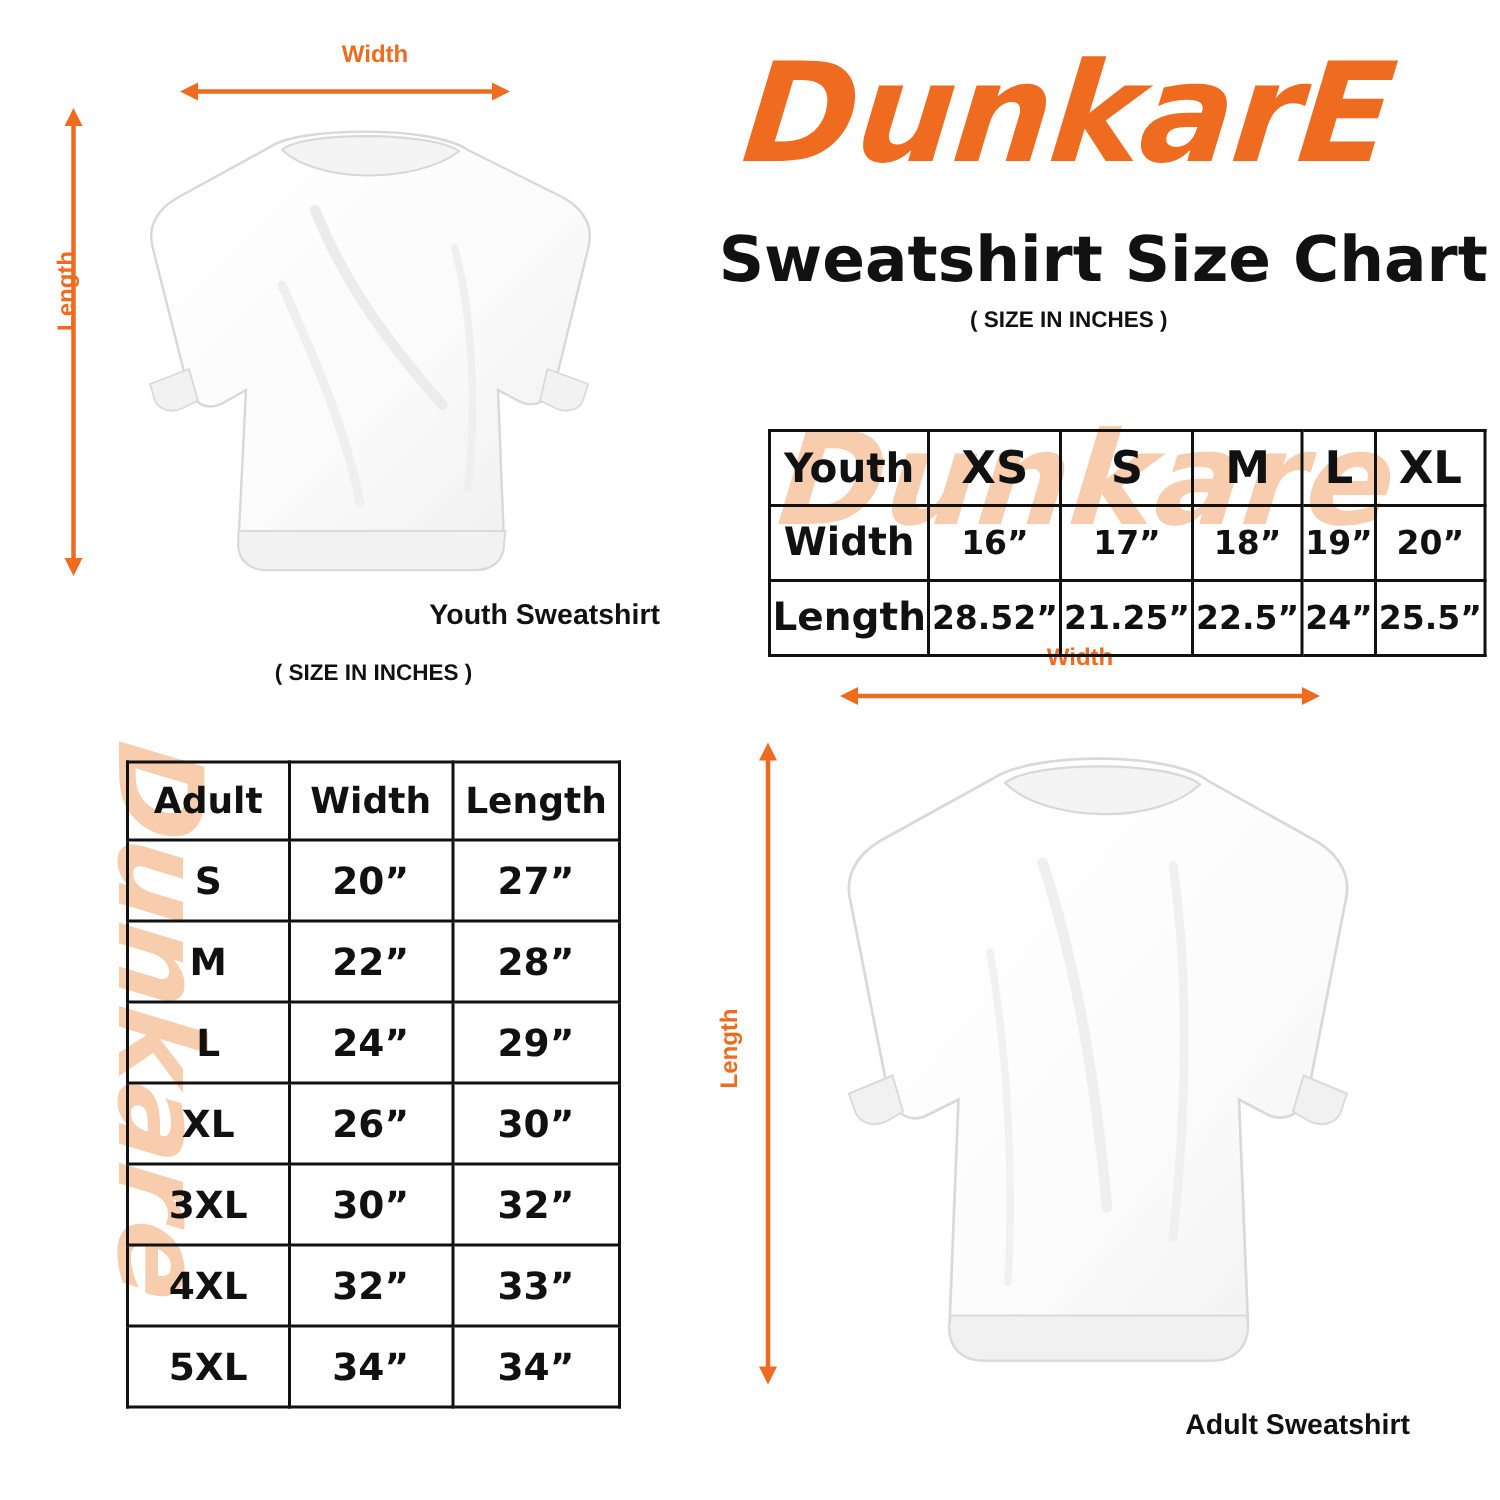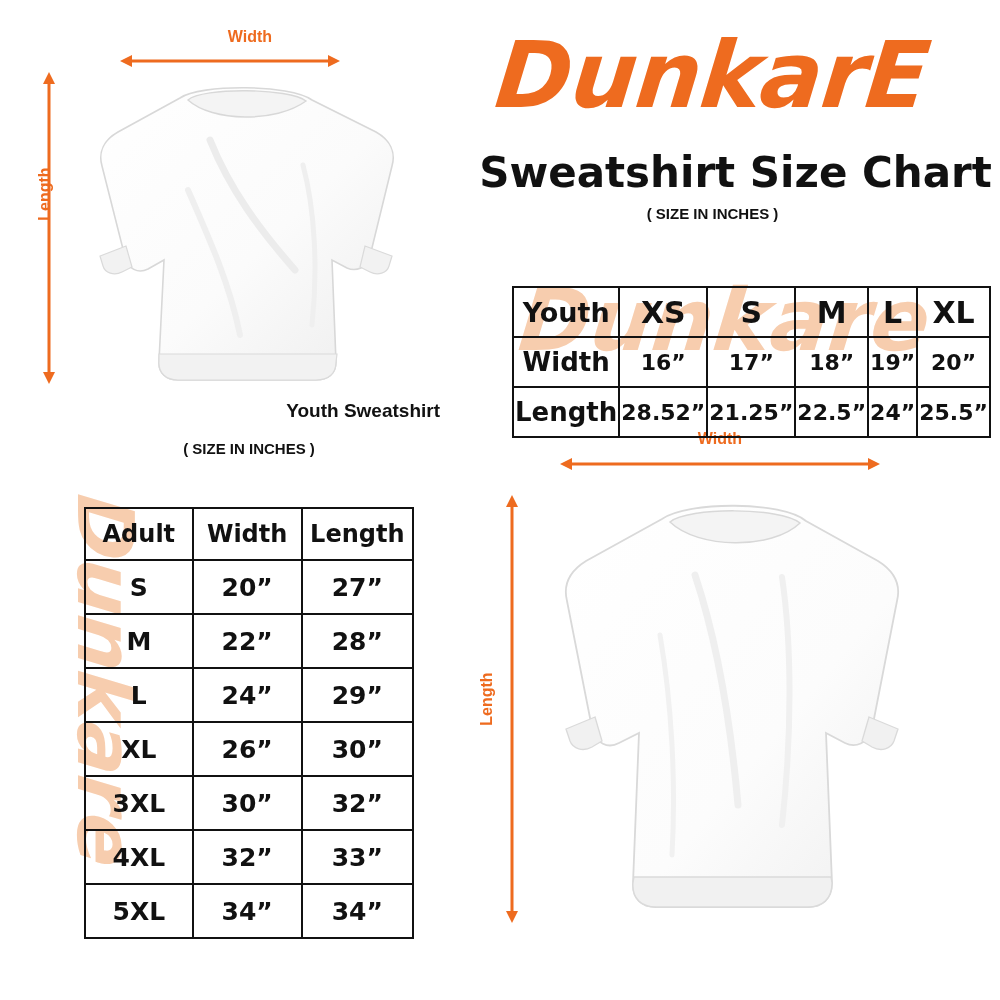--- a/index.html
+++ b/index.html
@@ -354,14 +354,15 @@
   </svg>
   <div class="arrow-label lbl-width-adult">Width</div>
 
   <svg class="arrow" style="left:503px; top:495px;" width="18" height="428">
     <line x1="9" y1="8" x2="9" y2="420" stroke="#EE6B1F" stroke-width="3"></line>
     <polygon points="9,0 3,12 15,12" fill="#EE6B1F"></polygon>
     <polygon points="9,428 3,416 15,416" fill="#EE6B1F"></polygon>
   </svg>
   <div class="arrow-label lbl-length-adult">Length</div>
 
+  <div class="caption cap-adult">Adult Sweatshirt</div>
 
 </div>
 
 </body></html>

